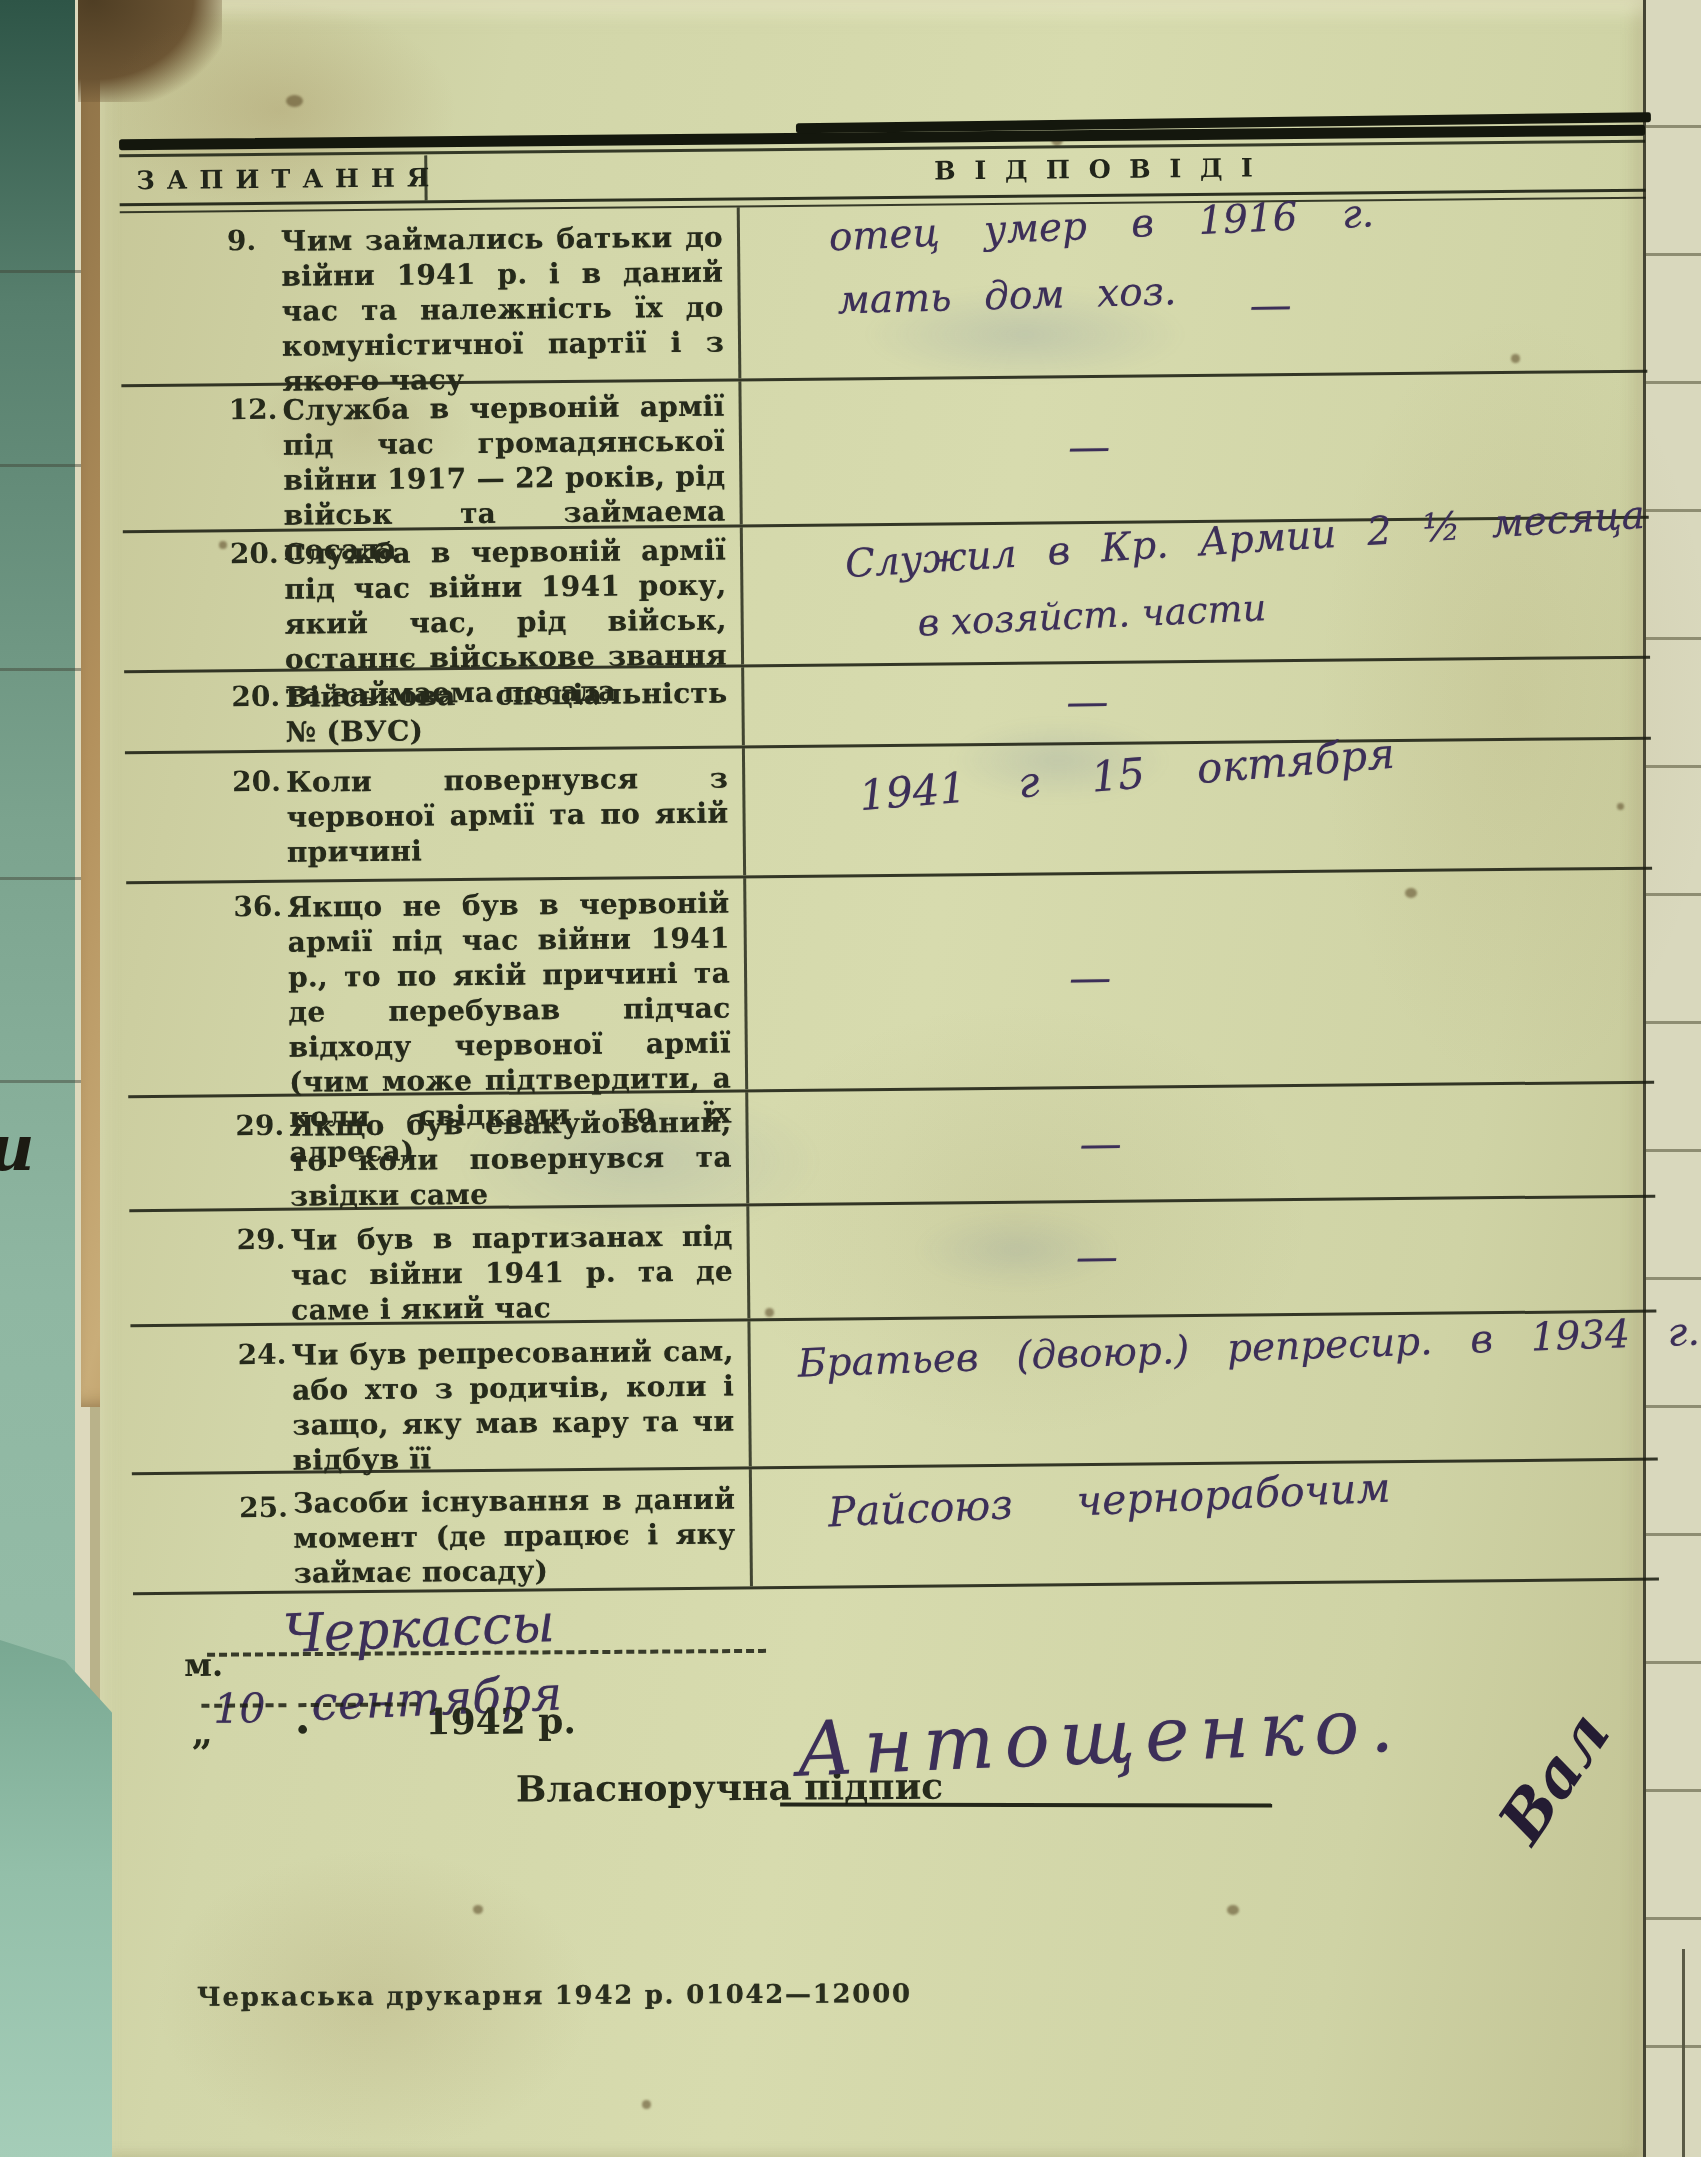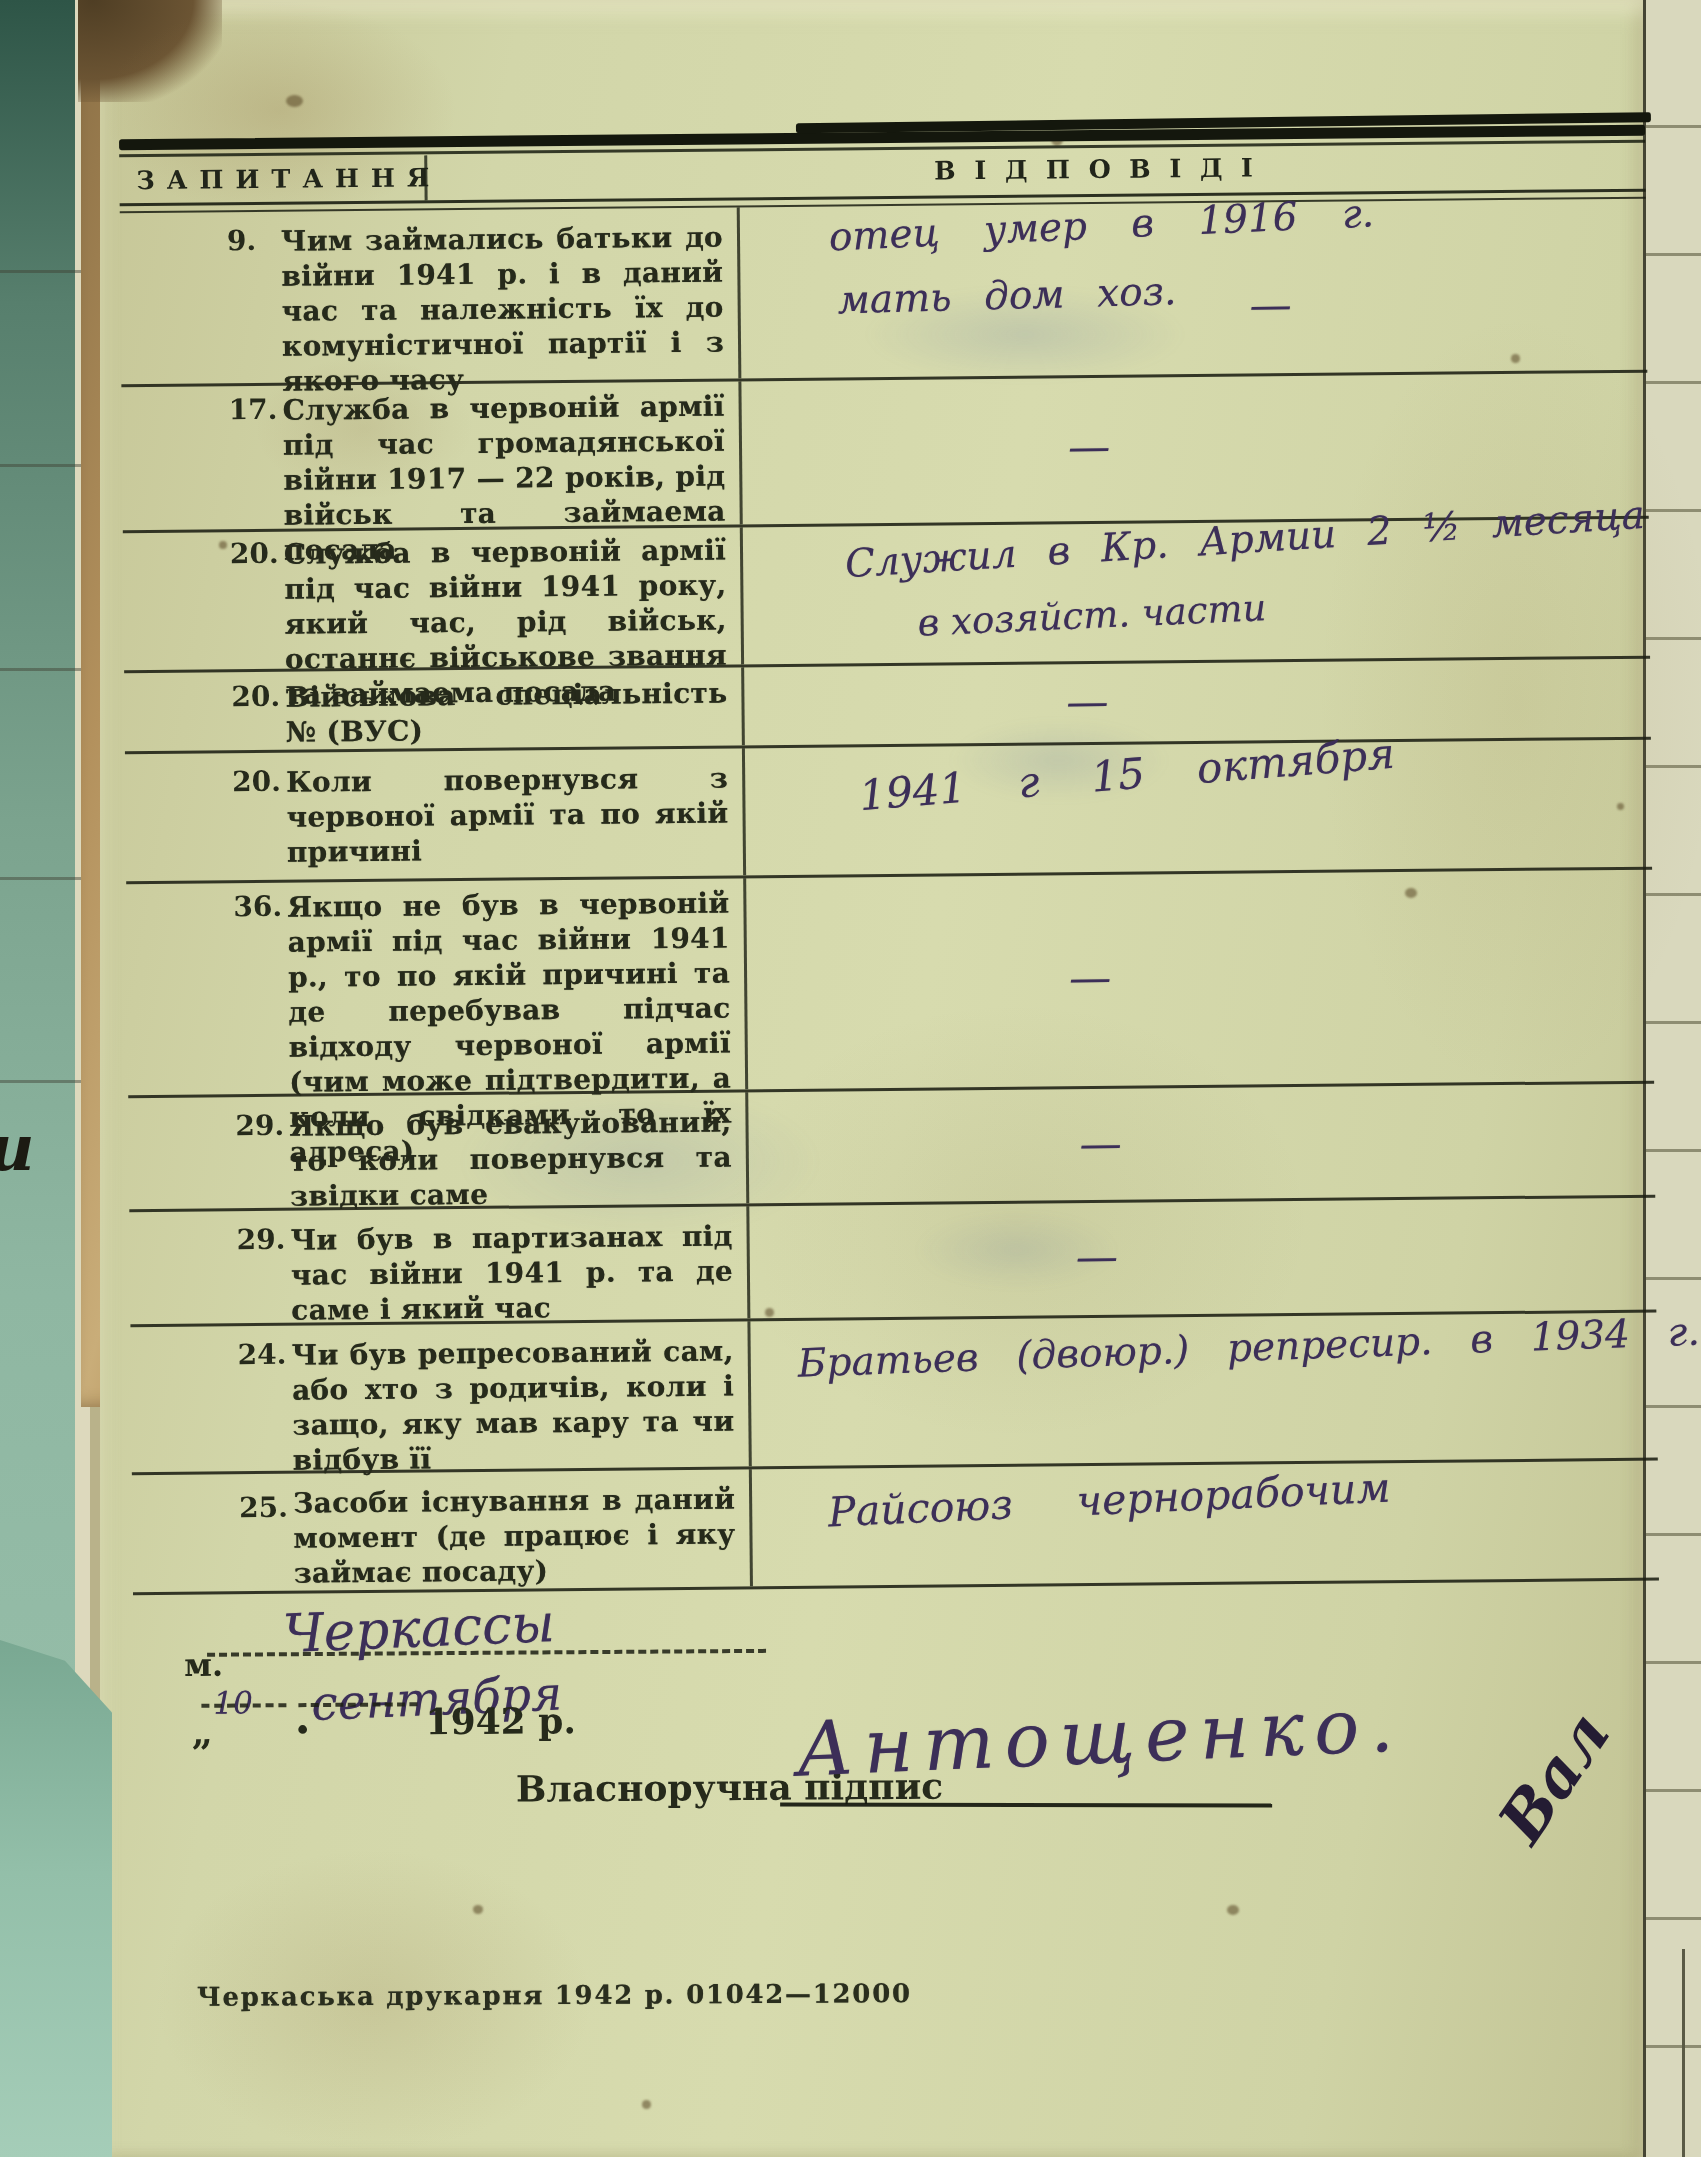--- a/index.html
+++ b/index.html
@@ -128,21 +128,21 @@
       </div>
       <div class="acell">
         <span class="hw" style="left:89px;top:8.5px;font-size:39px;word-spacing:32px;transform:rotate(-2deg)">отец умер в 1916 г.</span>
         <span class="hw" style="left:97px;top:71px;font-size:39px;word-spacing:20.3px;transform:rotate(-1deg)">мать дом хоз.</span>
         <span class="hw" style="left:509px;top:78px;font-size:42px">—</span>
       </div>
     </div>
 
     <div class="row" style="height:146px">
       <div class="qcell" style="padding-top:6.8px">
-        <span class="qnum" style="top:6.8px">17.</span>
+        <span class="qnum" style="top:6.8px">12.</span>
         <div class="qtext">Служба в червоній армії під час громадянської війни 1917 — 22 років, рід військ та займаема посада</div>
       </div>
       <div class="acell">
         <span class="hw" style="left:326px;top:44px;font-size:42px">—</span>
       </div>
     </div>
 
     <div class="row" style="height:140px">
       <div class="qcell" style="padding-top:5.1px">
         <span class="qnum" style="top:5.1px">20.</span>
@@ -224,21 +224,21 @@
       </div>
     </div>
   </div>
 
   <div class="closing">
     <span class="pr" style="left:66px;top:44px;font-size:32px">м.</span>
     <div class="dashline" style="left:89px;top:51px;width:559px"></div>
     <span class="hw" style="left:165px;top:1.7px;font-size:53px;transform:rotate(-2deg)">Черкассы</span>
 
     <span class="pr" style="left:73px;top:108px;font-size:37px">„</span>
-    <span class="hw" style="left:95px;top:83px;font-size:31px">10</span>
+    <span class="hw" style="left:95px;top:83px;font-size:41px">10</span>
     <div class="dashline" style="left:83px;top:102px;width:85px"></div>
     <span class="pr" style="left:176px;top:88px;font-size:47px">.</span>
     <span class="hw" style="left:193px;top:75px;font-size:47px;transform:rotate(-2deg)">сентября</span>
     <div class="dashline" style="left:180px;top:102px;width:119px"></div>
     <span class="pr" style="left:307px;top:100px;font-size:36px">1942 р.</span>
 
     <span class="pr" style="left:397px;top:168px;font-size:36px">Власноручна підпис</span>
     <div class="sigline" style="left:661px;top:207px;width:492px"></div>
     <span class="hw" style="left:678px;top:108px;font-size:75px;letter-spacing:10.2px;transform:rotate(-2deg)">Антощенко.</span>
 

